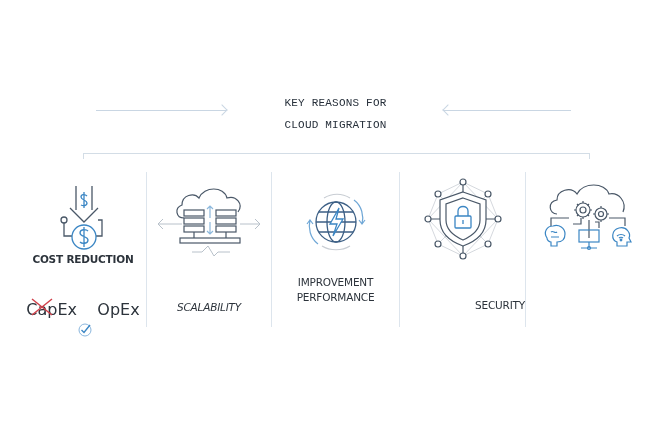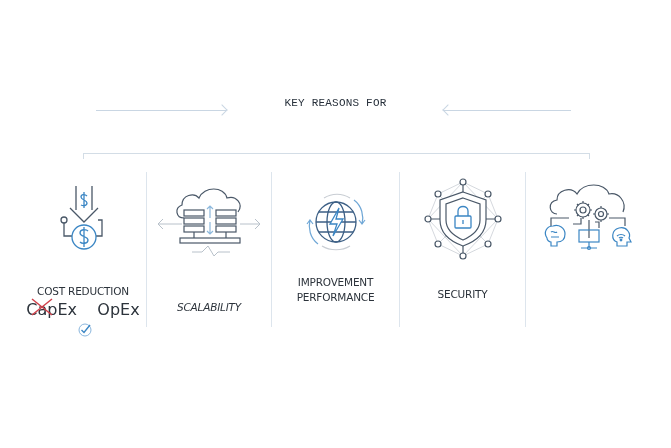--- a/index.html
+++ b/index.html
@@ -35,20 +35,21 @@
     font-family: "DejaVu Sans", sans-serif; color: #2c333b; }
   .capex { position: relative; display: inline-block; }
   .capex svg { position: absolute; left: 4px; top: -2px; }
   .check { display: inline-block; vertical-align: middle; margin-left: 3px; }
 </style>
 </head>
 <body>
 
 <div class="title">
   <div>KEY REASONS FOR</div>
+  <div>CLOUD MIGRATION</div>
 </div>
 <div class="arrow-line left"></div>
 <div class="arrow-head left"></div>
 <div class="arrow-line right"></div>
 <div class="arrow-head right"></div>
 
 <div class="bracket"></div>
 
 <div class="divider" style="left:146px"></div>
 <div class="divider" style="left:271px"></div>
@@ -64,21 +65,21 @@
         <path d="M16 43 V56 H24"></path>
         <path d="M50 40 H54 V56 H48"></path>
       </g>
       <g fill="none" stroke="#3b86c4" stroke-width="1.3">
         <circle cx="36" cy="57" r="12"></circle>
         <path d="M40 51 C38 49 32 49 32 53 C32 57 40 56 40 60 C40 64 34 64 32 62 M36 47 V67"></path>
         <path d="M39 16 C37 14 33 14 33 17 C33 20 39 20 39 23 C39 26 35 26 33 25 M36 12 V28"></path>
       </g>
     </svg>
   </div>
-  <div class="label" style="top:112px;">COST REDUCTION</div>
+  <div class="label" style="top:80px;font-weight:bold;">COST REDUCTION</div>
   <div class="sub">
     <span class="capex">
       <span>CapEx</span>
       <svg width="24" height="18" viewBox="0 0 24 18">
         <path d="M2 1 L22 17 M22 1 L2 17" stroke="#d0404a" stroke-width="1.5"></path>
       </svg>
     </span>
     &nbsp;&nbsp;
     <span>OpEx</span>
     <svg class="check" width="14" height="14" viewBox="0 0 14 14">
@@ -162,21 +163,21 @@
         <path d="M45 18 L68 26 V46 C68 60 56 68 45 72 C34 68 22 60 22 46 V26 Z"></path>
         <path d="M45 24 L62 30 V46 C62 56 54 62 45 66 C36 62 28 56 28 46 V30 Z"></path>
       </g>
       <g fill="none" stroke="#3b86c4" stroke-width="1.3">
         <rect x="37" y="42" width="16" height="12" rx="1"></rect>
         <path d="M40 42 V37 C40 31 50 31 50 37 V42"></path>
         <path d="M45 46 V50"></path>
       </g>
     </svg>
   </div>
-  <div class="label" style="top:115px;">SECURITY</div>
+  <div class="label" style="top:126px;text-align:right;">SECURITY</div>
 </div>
 
 <div class="col" style="left:526px; width:125px;">
   <div class="icon">
     <svg width="100" height="80" viewBox="0 0 100 80">
       <g fill="none" stroke="#4a5868" stroke-width="1.2">
         <path d="M18 34 C10 34 8 22 18 20 C18 10 32 6 38 14 C44 2 66 2 70 14 C80 12 88 22 84 32"></path>
         <circle cx="44" cy="30" r="7"></circle>
           <circle cx="44" cy="30" r="3"></circle>
         <circle cx="62" cy="34" r="6"></circle>

